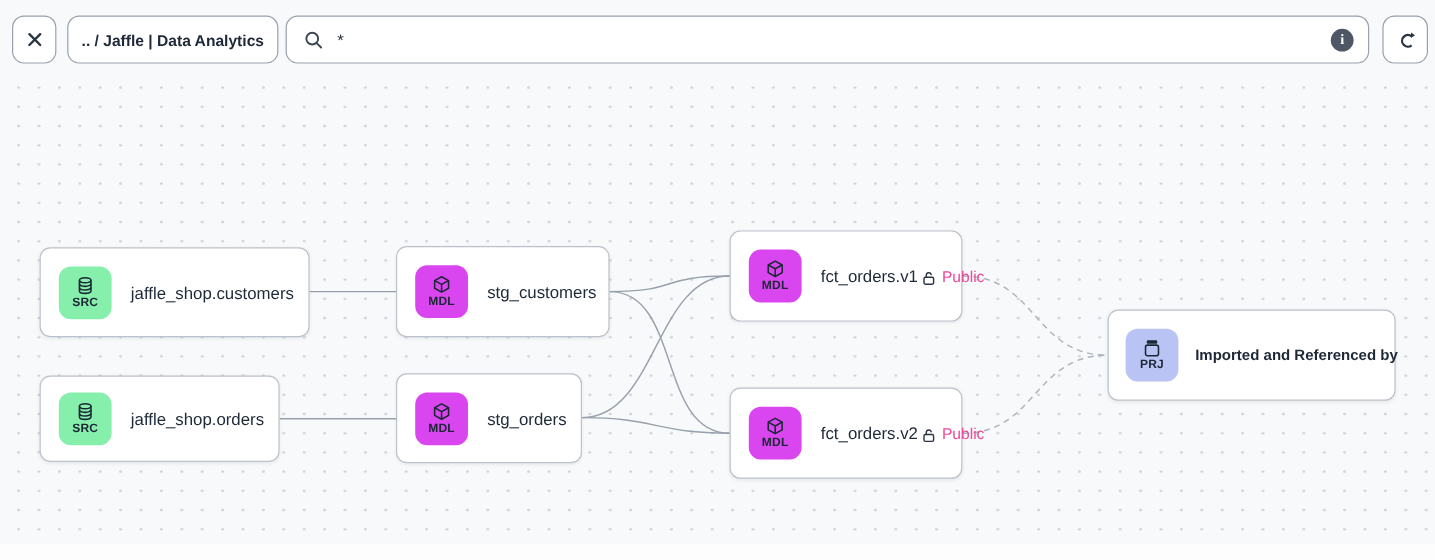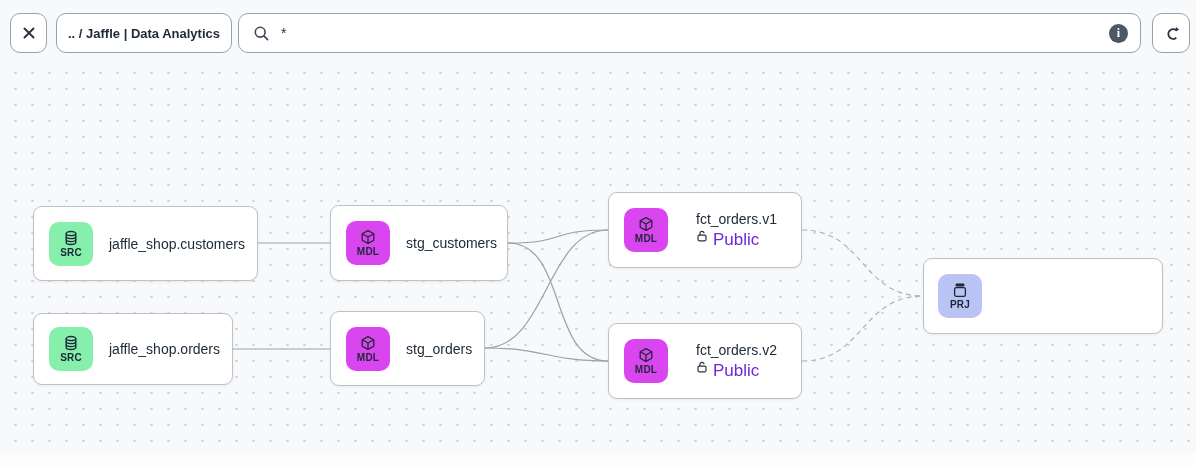--- a/index.html
+++ b/index.html
@@ -56,22 +56,22 @@
   }
   .badge {
     width:44px; height:44px; border-radius:10px; flex:0 0 auto;
     display:flex; flex-direction:column; align-items:center; justify-content:center; gap:1px;
   }
   .badge .badge-label { font-size:10px; font-weight:700; letter-spacing:.2px; color:#1c2735; }
   .badge-src { background:#86efac; }
   .badge-mdl { background:#d946ef; }
   .badge-prj { background:#b9c4f4; }
   .node-label { font-size:14px; color:#202c3a; white-space:nowrap; }
-  .node-text  { display:flex; flex-direction:column; gap:3px;margin-left:12px; }
-  .access-row { display:flex; align-items:flex-start; gap:5px; font-size:17px; color:#6d28d9; }
+  .node-text  { display:flex; flex-direction:row; gap:3px; }
+  .access-row { display:flex; align-items:flex-end; gap:5px; font-size:13px; color:#ec4899; }
   .prj-caption { font-size:12.5px; font-weight:700; color:#1e2836; white-space:nowrap; }
   .prj-label   { font-size:15px; color:#202c3a; white-space:nowrap; }
 
   .n-src-customers { left:33px;  top:206px; width:225px; height:75px; }
   .n-src-orders    { left:33px;  top:313px; width:200px; height:72px; }
   .n-stg-customers { left:330px; top:205px; width:178px; height:76px; }
   .n-stg-orders    { left:330px; top:311px; width:155px; height:75px; }
   .n-fct-v1        { left:608px; top:192px; width:194px; height:76px; }
   .n-fct-v2        { left:608px; top:323px; width:194px; height:76px; }
   .n-prj           { left:923px; top:258px; width:240px; height:76px; padding:0 14px; gap:14px; }
@@ -208,14 +208,15 @@
 
 <div class="node n-prj">
   <div class="badge badge-prj">
     <svg class="glyph" width="16" height="16" viewBox="0 0 16 16">
       <rect x="3.6" y="1.6" width="8.8" height="2.9" rx="1.1" fill="#1c2735"></rect>
       <rect x="2.6" y="5.6" width="10.8" height="8.8" rx="1.7" fill="none" stroke="#1c2735" stroke-width="1.3"></rect>
     </svg>
     <span class="badge-label">PRJ</span>
   </div>
   <div class="node-text" style="gap:2px;">
+    <span class="prj-caption">Imported and Referenced by</span>
   </div>
 </div>
 
 </body></html>

